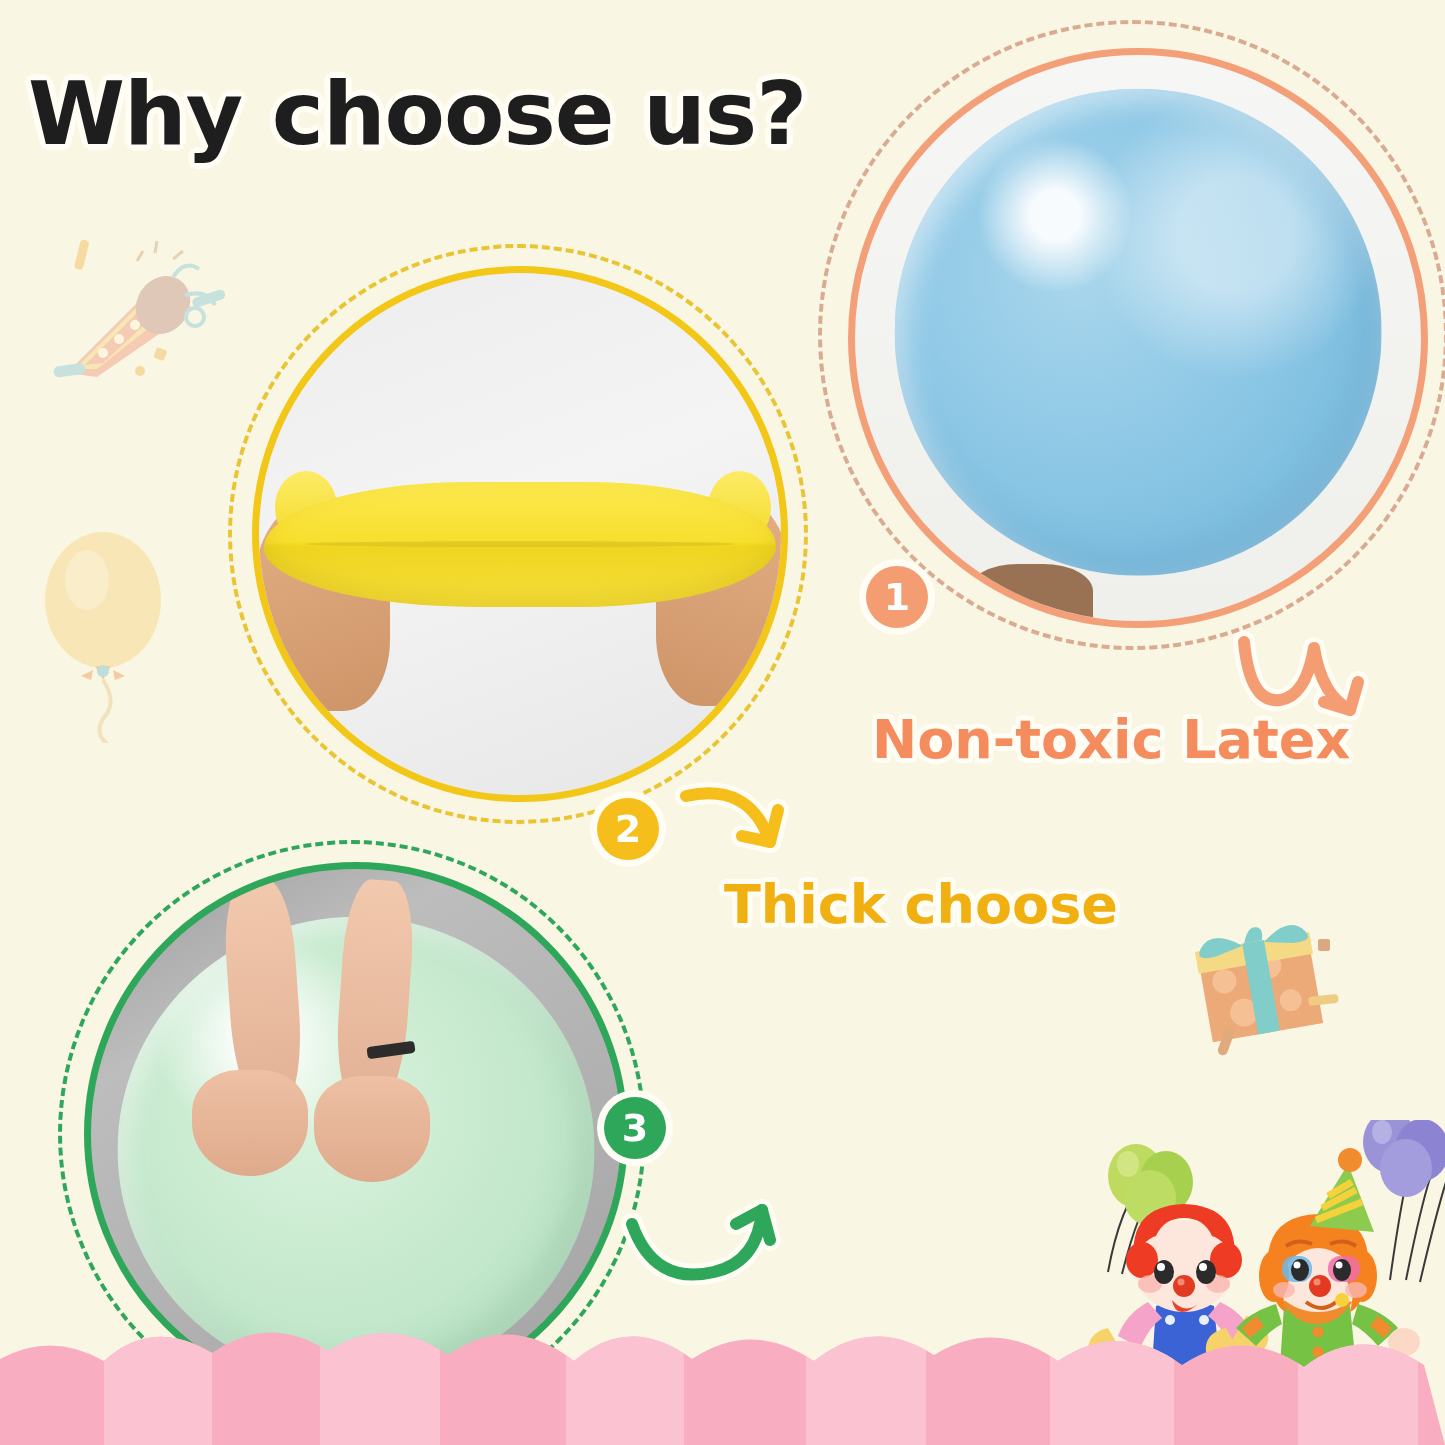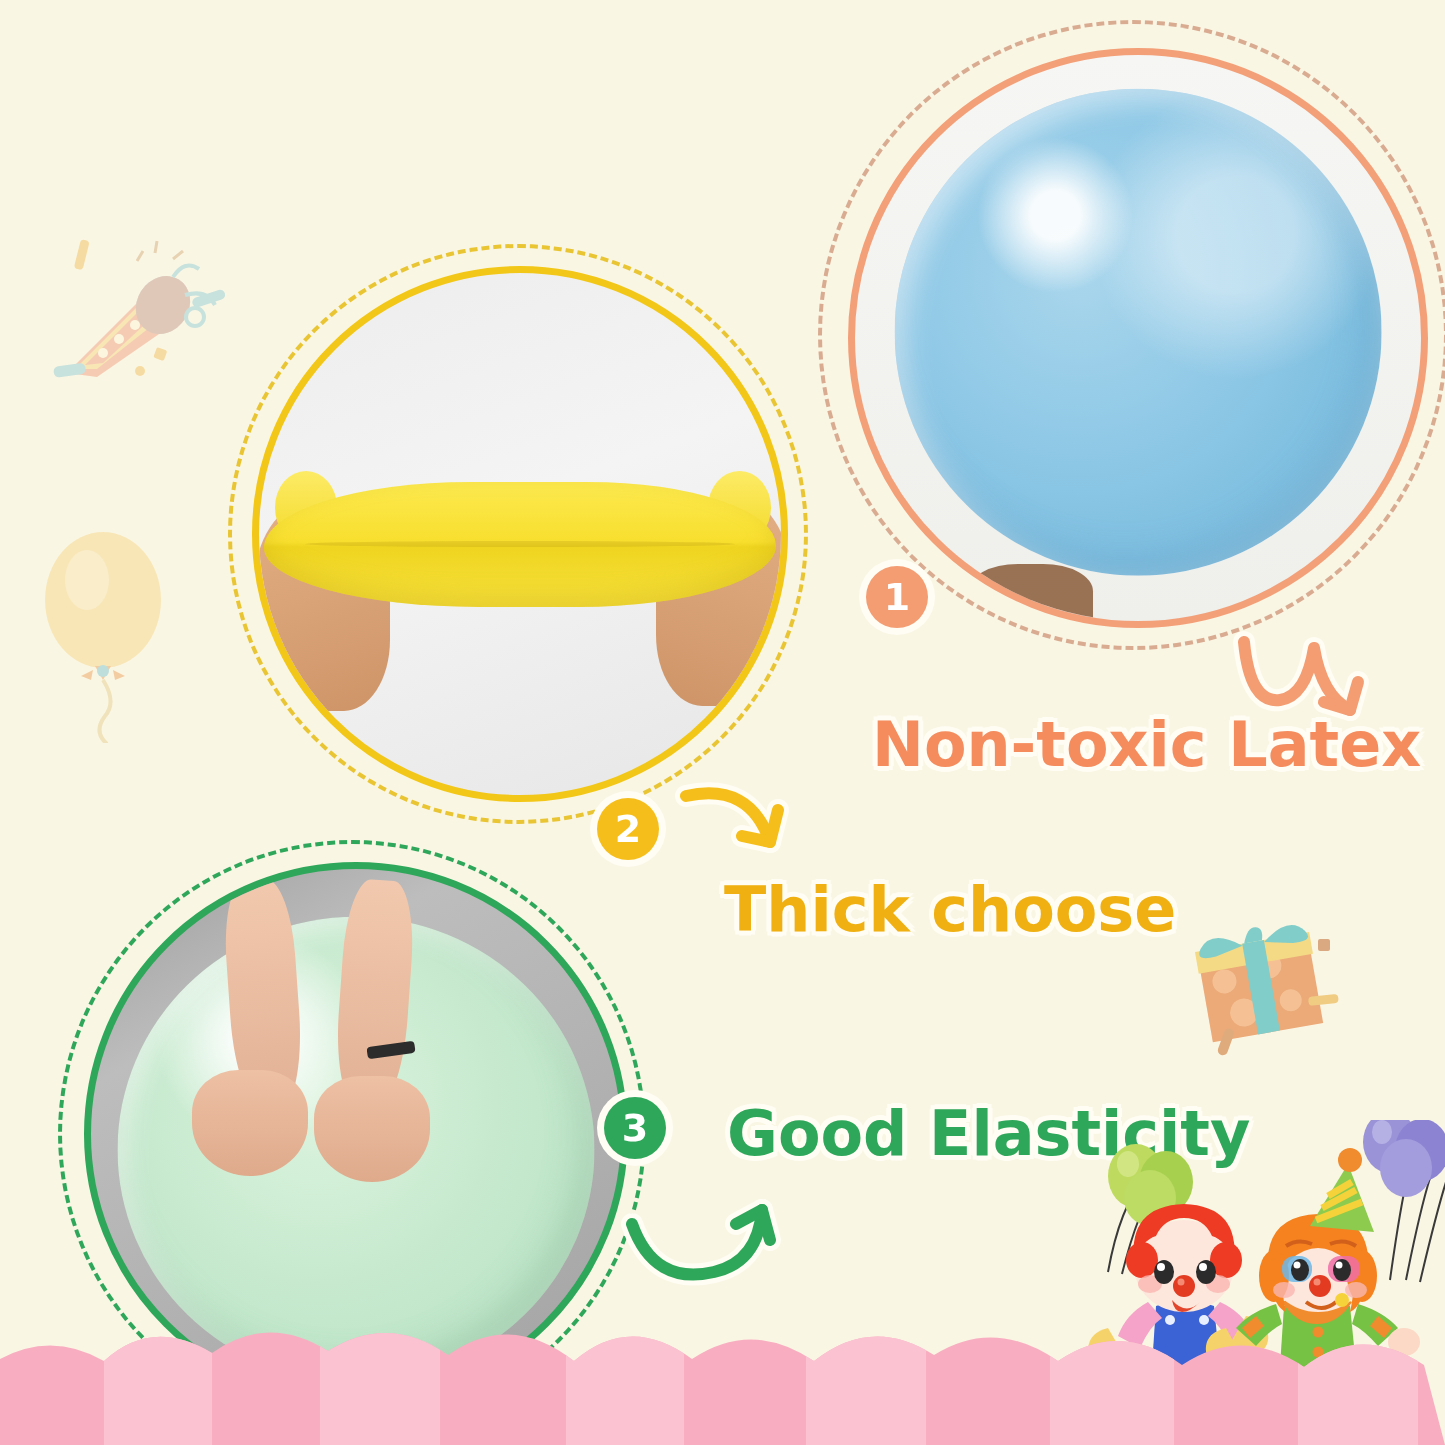--- a/index.html
+++ b/index.html
@@ -102,21 +102,21 @@
     box-shadow:0 0 0 7px #FFFDF4;
   }
   #badge-1{left:866px;top:566px;background:#F49C72;}
   #badge-2{left:597px;top:798px;background:#F6BE1A;}
   #badge-3{left:604px;top:1097px;background:#2FA75A;}
 
   
   .feature-label{
     position:absolute;
     font-family:"DejaVu Sans", sans-serif;
-    font-size:62px;font-weight:bold;white-space:nowrap;
+    font-size:54px;font-weight:bold;white-space:nowrap;
     text-shadow:
       5px 0 0 #FFFDF4, -5px 0 0 #FFFDF4, 0 5px 0 #FFFDF4, 0 -5px 0 #FFFDF4,
       4px 4px 0 #FFFDF4, -4px 4px 0 #FFFDF4, 4px -4px 0 #FFFDF4, -4px -4px 0 #FFFDF4;
   }
   #label-1{left:872px;top:708px;color:#F58C5E;}
   #label-2{left:724px;top:873px;color:#F0B011;}
   #label-3{left:727px;top:1097px;color:#2FA75A;}
 
   
   .arrow{position:absolute;}
@@ -216,20 +216,21 @@
   <div class="dash-ring" id="green-dash"></div>
   <div class="photo-circle" id="green-photo">
     <div id="green-ball"></div>
     <div class="garm" id="garm-l"></div>
     <div class="garm" id="garm-r"></div>
     <div class="ghand" id="ghand-l"></div>
     <div class="ghand" id="ghand-r"></div>
     <div id="bracelet"></div>
   </div>
 
+  <div class="title">Why choose us?</div>
 
   <div class="arrow" style="left:1232px;top:628px;width:190px;height:120px;">
     <svg viewBox="0 0 190 120" width="190" height="120">
       <g fill="none" stroke="#FFFDF4" stroke-width="22" stroke-linecap="round" stroke-linejoin="round">
         <path d="M12 14 q6 62 36 58 q26 -4 34 -52 q8 48 36 62"></path>
         <path d="M118 82 L92 74 M118 82 L126 54"></path>
       </g>
       <g fill="none" stroke="#F49C72" stroke-width="12" stroke-linecap="round" stroke-linejoin="round">
         <path d="M12 14 q6 62 36 58 q26 -4 34 -52 q8 48 36 62"></path>
         <path d="M118 82 L92 74 M118 82 L126 54"></path>
@@ -262,21 +263,20 @@
       </g>
     </svg>
   </div>
 
   <div class="badge" id="badge-1">1</div>
   <div class="badge" id="badge-2">2</div>
   <div class="badge" id="badge-3">3</div>
 
   <div class="feature-label" id="label-1">Non-toxic Latex</div>
   <div class="feature-label" id="label-2">Thick choose</div>
-  <div class="feature-label" id="label-3">Good Elasticity</div>
 
   <div class="deco" id="clowns">
     <svg viewBox="0 0 390 325" width="390" height="325">
 
       <g>
         <path d="M48 152 q12 -66 36 -92 M62 154 q16 -64 34 -88 M76 156 q18 -62 34 -86" stroke="#3A3A3A" stroke-width="2" fill="none"></path>
         <ellipse cx="76" cy="56" rx="28" ry="32" fill="#BEDB60"></ellipse>
         <ellipse cx="106" cy="62" rx="27" ry="31" fill="#A8D04F"></ellipse>
         <ellipse cx="90" cy="78" rx="26" ry="28" fill="#BCDC63"></ellipse>
         <ellipse cx="68" cy="44" rx="11" ry="13" fill="#D7E98F" opacity=".75"></ellipse>

